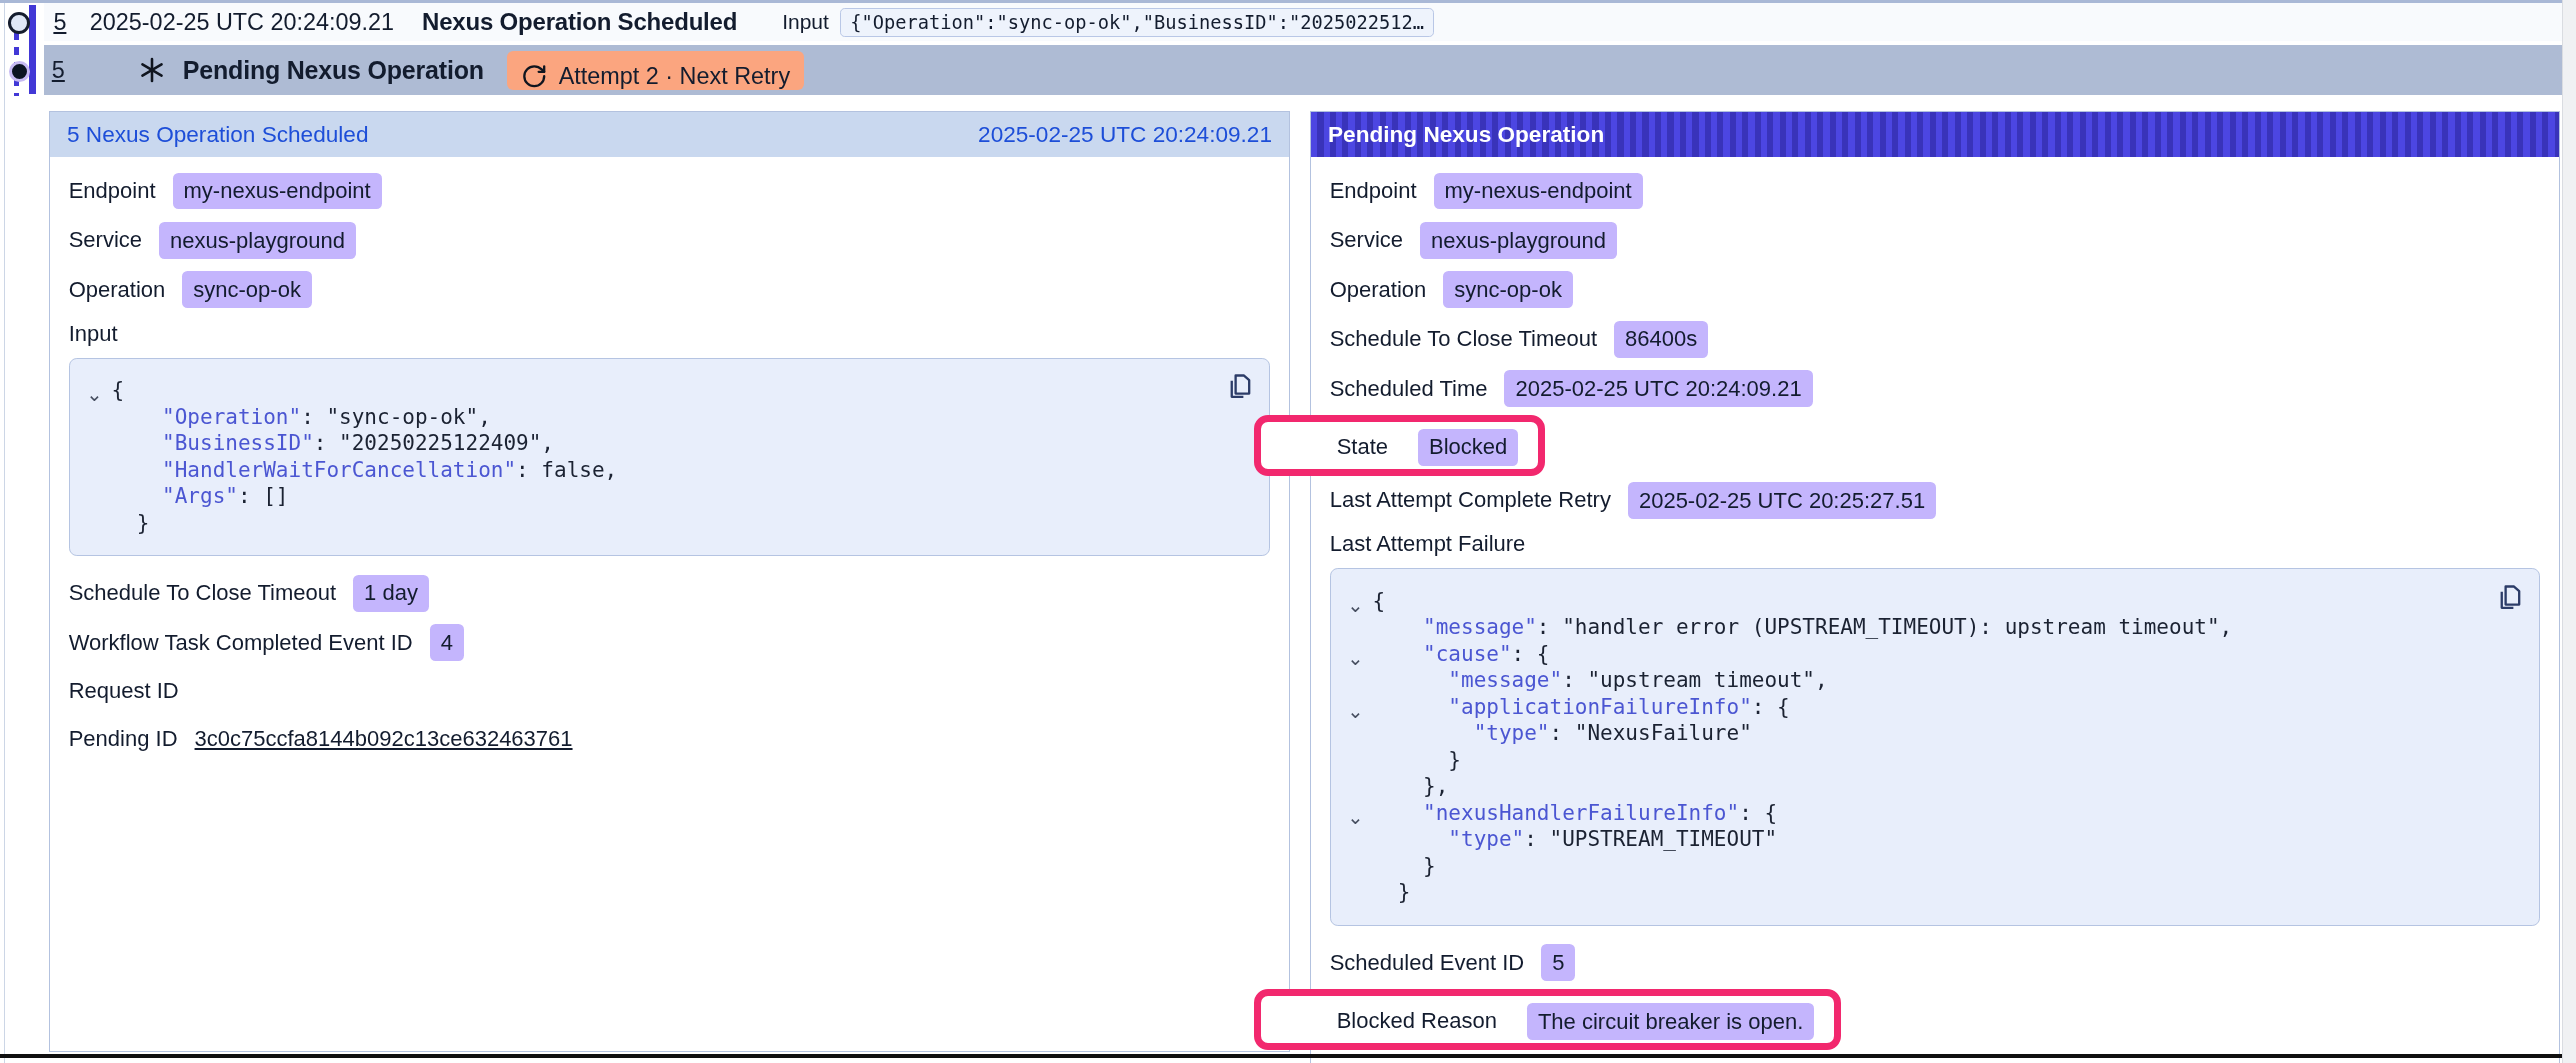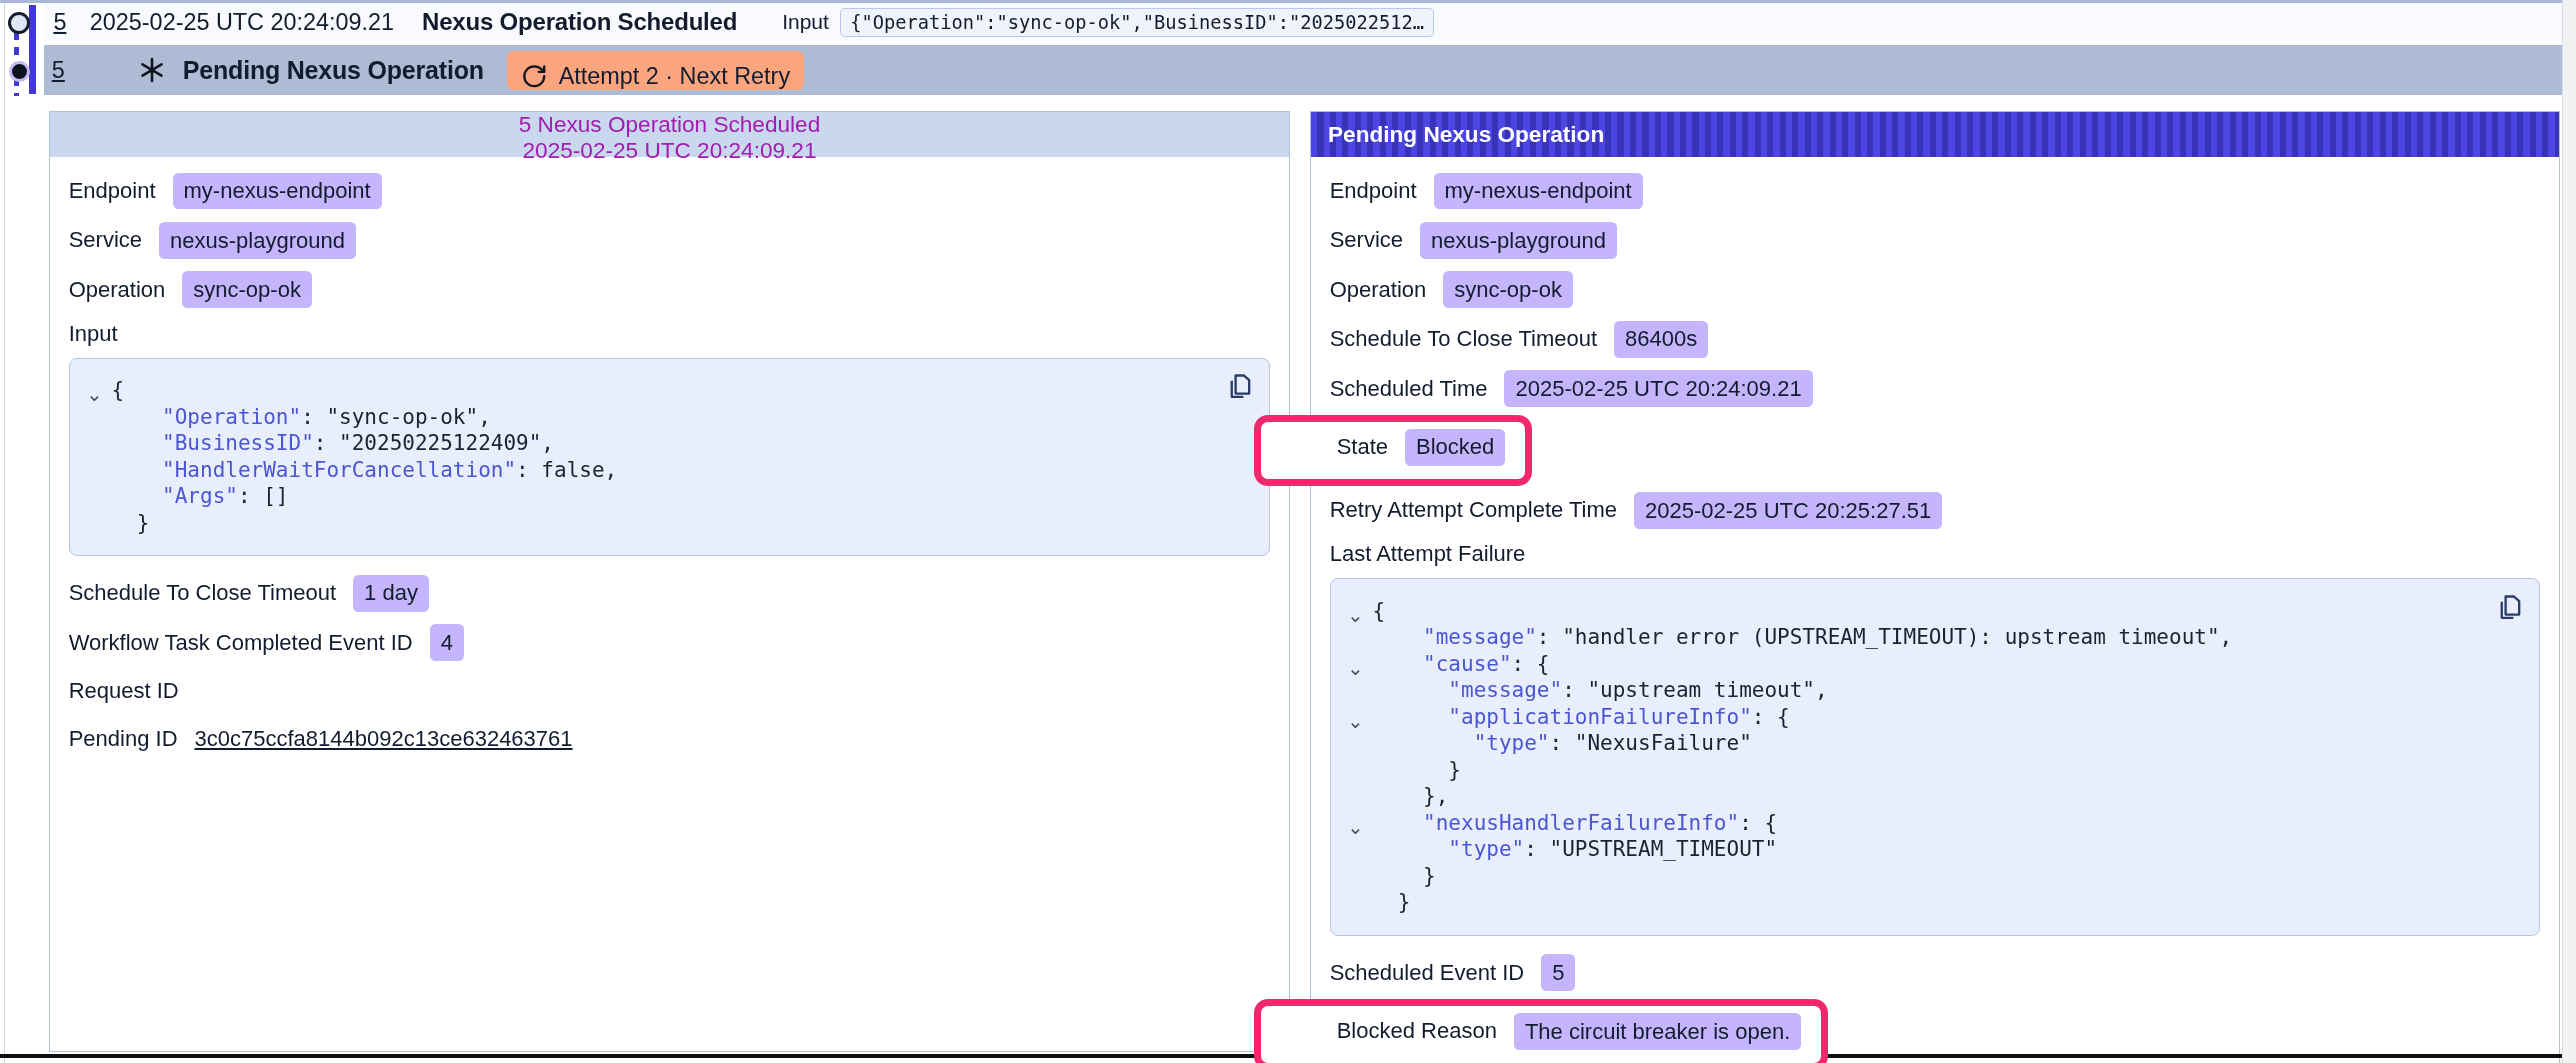--- a/index.html
+++ b/index.html
@@ -38,33 +38,33 @@
   .pending-title{margin-left:17px;font-weight:700;font-size:25px;letter-spacing:-0.2px;}
   .attempt-badge{margin-left:23.4px;background:#fba57f;border-radius:6.2px;height:39px;
     display:inline-flex;align-items:flex-end;gap:11px;padding:0 14px;font-size:23.4px;}
 
   
   .panel{position:absolute;top:111px;background:#ffffff;border:1.6px solid #b3c2df;}
   .left-panel{left:49px;width:1239px;height:939px;}
   .right-panel{left:1310px;width:1248px;height:975px;border-bottom:none;}
   .panel-header{height:45px;display:flex;align-items:center;justify-content:space-between;
     padding:0 17px;font-size:22.6px;}
-  .panel-header.plain{background:#c9d8ef;color:#a21caf;flex-direction:column;}
+  .panel-header.plain{background:#c9d8ef;color:#1d4ed8;}
   .panel-header.striped{
     background:repeating-linear-gradient(90deg,#4c46e2 0 6.2px,#3933ba 6.2px 12.5px);
     color:#ffffff;font-weight:600;}
   .panel-body{padding:15.6px 18.7px;}
 
   .field-row{display:flex;align-items:center;gap:17px;margin-bottom:12.5px;font-size:22px;min-height:35px;}
   .badge{background:#c4b5fd;border-radius:5.5px;padding:4.7px 11px;line-height:1.25;white-space:nowrap;}
   .link-value{text-decoration:underline;cursor:pointer;}
   .field-label{font-size:22px;margin:6.2px 0 11px;}
   .hl-outer{margin-bottom:6.2px;margin-top:-4.7px;}
-  .hl-box{display:inline-flex;align-items:center;gap:17px;border:7px solid #f2286e;
-    border-radius:14px;background:#ffffff;padding:7px 20px 13px 76px;margin-left:-76px;
+  .hl-box{display:inline-flex;align-items:center;gap:30px;border:7px solid #f2286e;
+    border-radius:14px;background:#ffffff;padding:7px 20px 3px 76px;margin-left:-76px;
     position:relative;z-index:10;}
 
   
   .code-block{position:relative;background:#e8eefb;border:1.6px solid #b5c4e2;border-radius:7.8px;
     padding:18.7px 50px 18.7px 7.8px;margin:0 0 18.7px 0;
     font-family:"DejaVu Sans Mono",monospace;font-size:21px;color:#1b2232;}
   .code-line{display:flex;line-height:26.5px;}
   .code-gutter{flex:0 0 34px;text-align:center;color:#454d5f;font-size:19.5px;
     font-family:"Liberation Sans",sans-serif;transform:translateY(3.9px);cursor:pointer;}
   .code-text{white-space:pre;}
@@ -218,21 +218,21 @@
           <span>Scheduled Time</span>
           <span class="badge">2025-02-25 UTC 20:24:09.21</span>
         </div>
         <div class="field-row hl-outer">
           <span class="hl-box">
             <span>State</span>
             <span class="badge">Blocked</span>
           </span>
         </div>
         <div class="field-row">
-          <span>Retry Attempt Complete Time</span>
+          <span>Last Attempt Complete Retry</span>
           <span class="badge">2025-02-25 UTC 20:25:27.51</span>
         </div>
       </div>
     <div class="field-label">Last Attempt Failure</div>
     <div class="code-block">
       <span class="copy-btn">
         <svg width="31" height="31" viewBox="0 0 24 24" fill="none" stroke="#2c3c68" stroke-width="1.8" stroke-linejoin="round">
           <path d="M9 3.5h6.5L19.5 7v10.5H9z"></path>
           <path d="M6 7.5V20h9"></path>
         </svg>

